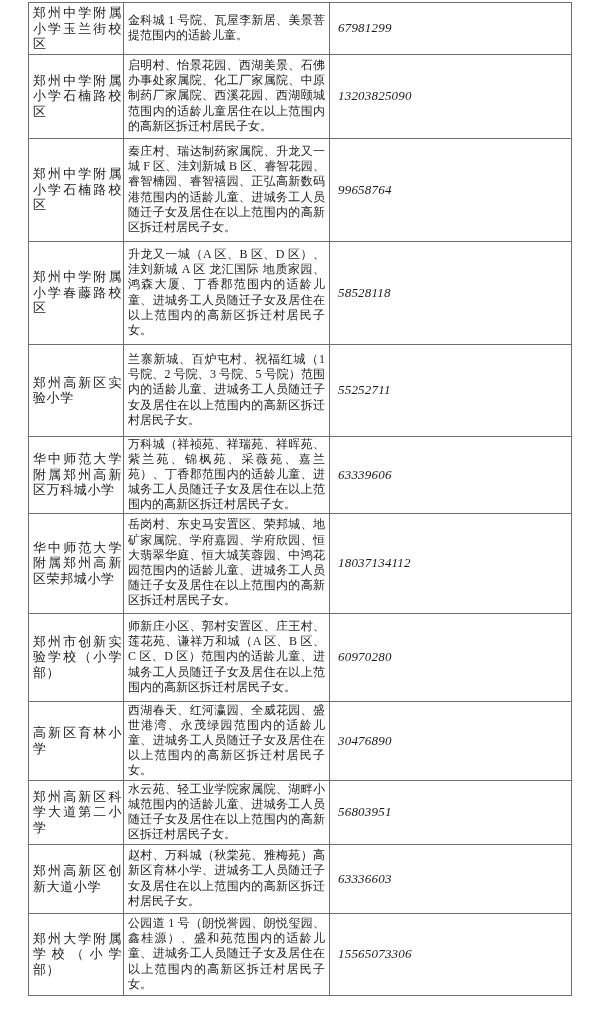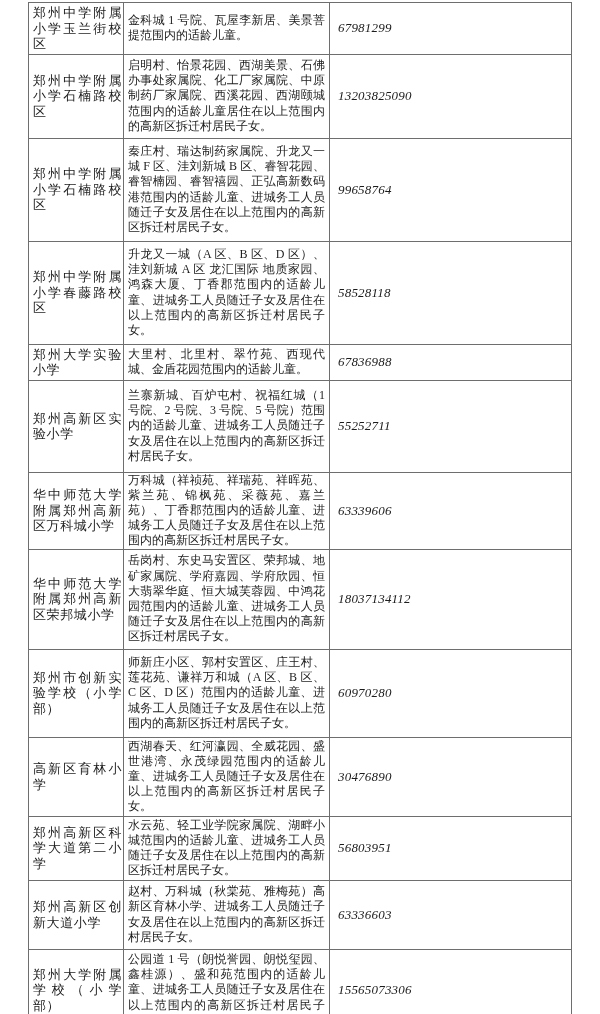--- a/index.html
+++ b/index.html
@@ -70,25 +70,20 @@
         <tr style="height: 103px;">
           <td class="school">郑州中学附属小学石楠路校区</td>
           <td class="scope">秦庄村、瑞达制药家属院、升龙又一城 F 区、洼刘新城 B 区、睿智花园、睿智楠园、睿智禧园、正弘高新数码港范围内的适龄儿童、进城务工人员随迁子女及居住在以上范围内的高新区拆迁村居民子女。</td>
           <td class="phone">99658764</td>
         </tr>
         <tr style="height: 103px;">
           <td class="school">郑州中学附属小学春藤路校区</td>
           <td class="scope">升龙又一城（A 区、B 区、D 区）、洼刘新城 A 区 龙汇国际 地质家园、鸿森大厦、丁香郡范围内的适龄儿童、进城务工人员随迁子女及居住在以上范围内的高新区拆迁村居民子女。</td>
           <td class="phone">58528118</td>
         </tr>
-        <tr style="height: 33px;">
-          <td class="school">郑州大学实验小学</td>
-          <td class="scope">大里村、北里村、翠竹苑、西现代城、金盾花园范围内的适龄儿童。</td>
-          <td class="phone">67836988</td>
-        </tr>
         <tr style="height: 92px;">
           <td class="school">郑州高新区实验小学</td>
           <td class="scope">兰寨新城、百炉屯村、祝福红城（1 号院、2 号院、3 号院、5 号院）范围内的适龄儿童、进城务工人员随迁子女及居住在以上范围内的高新区拆迁村居民子女。</td>
           <td class="phone">55252711</td>
         </tr>
         <tr style="height: 77px;">
           <td class="school">华中师范大学附属郑州高新区万科城小学</td>
           <td class="scope">万科城（祥祯苑、祥瑞苑、祥晖苑、紫兰苑、锦枫苑、采薇苑、嘉兰苑）、丁香郡范围内的适龄儿童、进城务工人员随迁子女及居住在以上范围内的高新区拆迁村居民子女。</td>
           <td class="phone">63339606</td>
         </tr>

